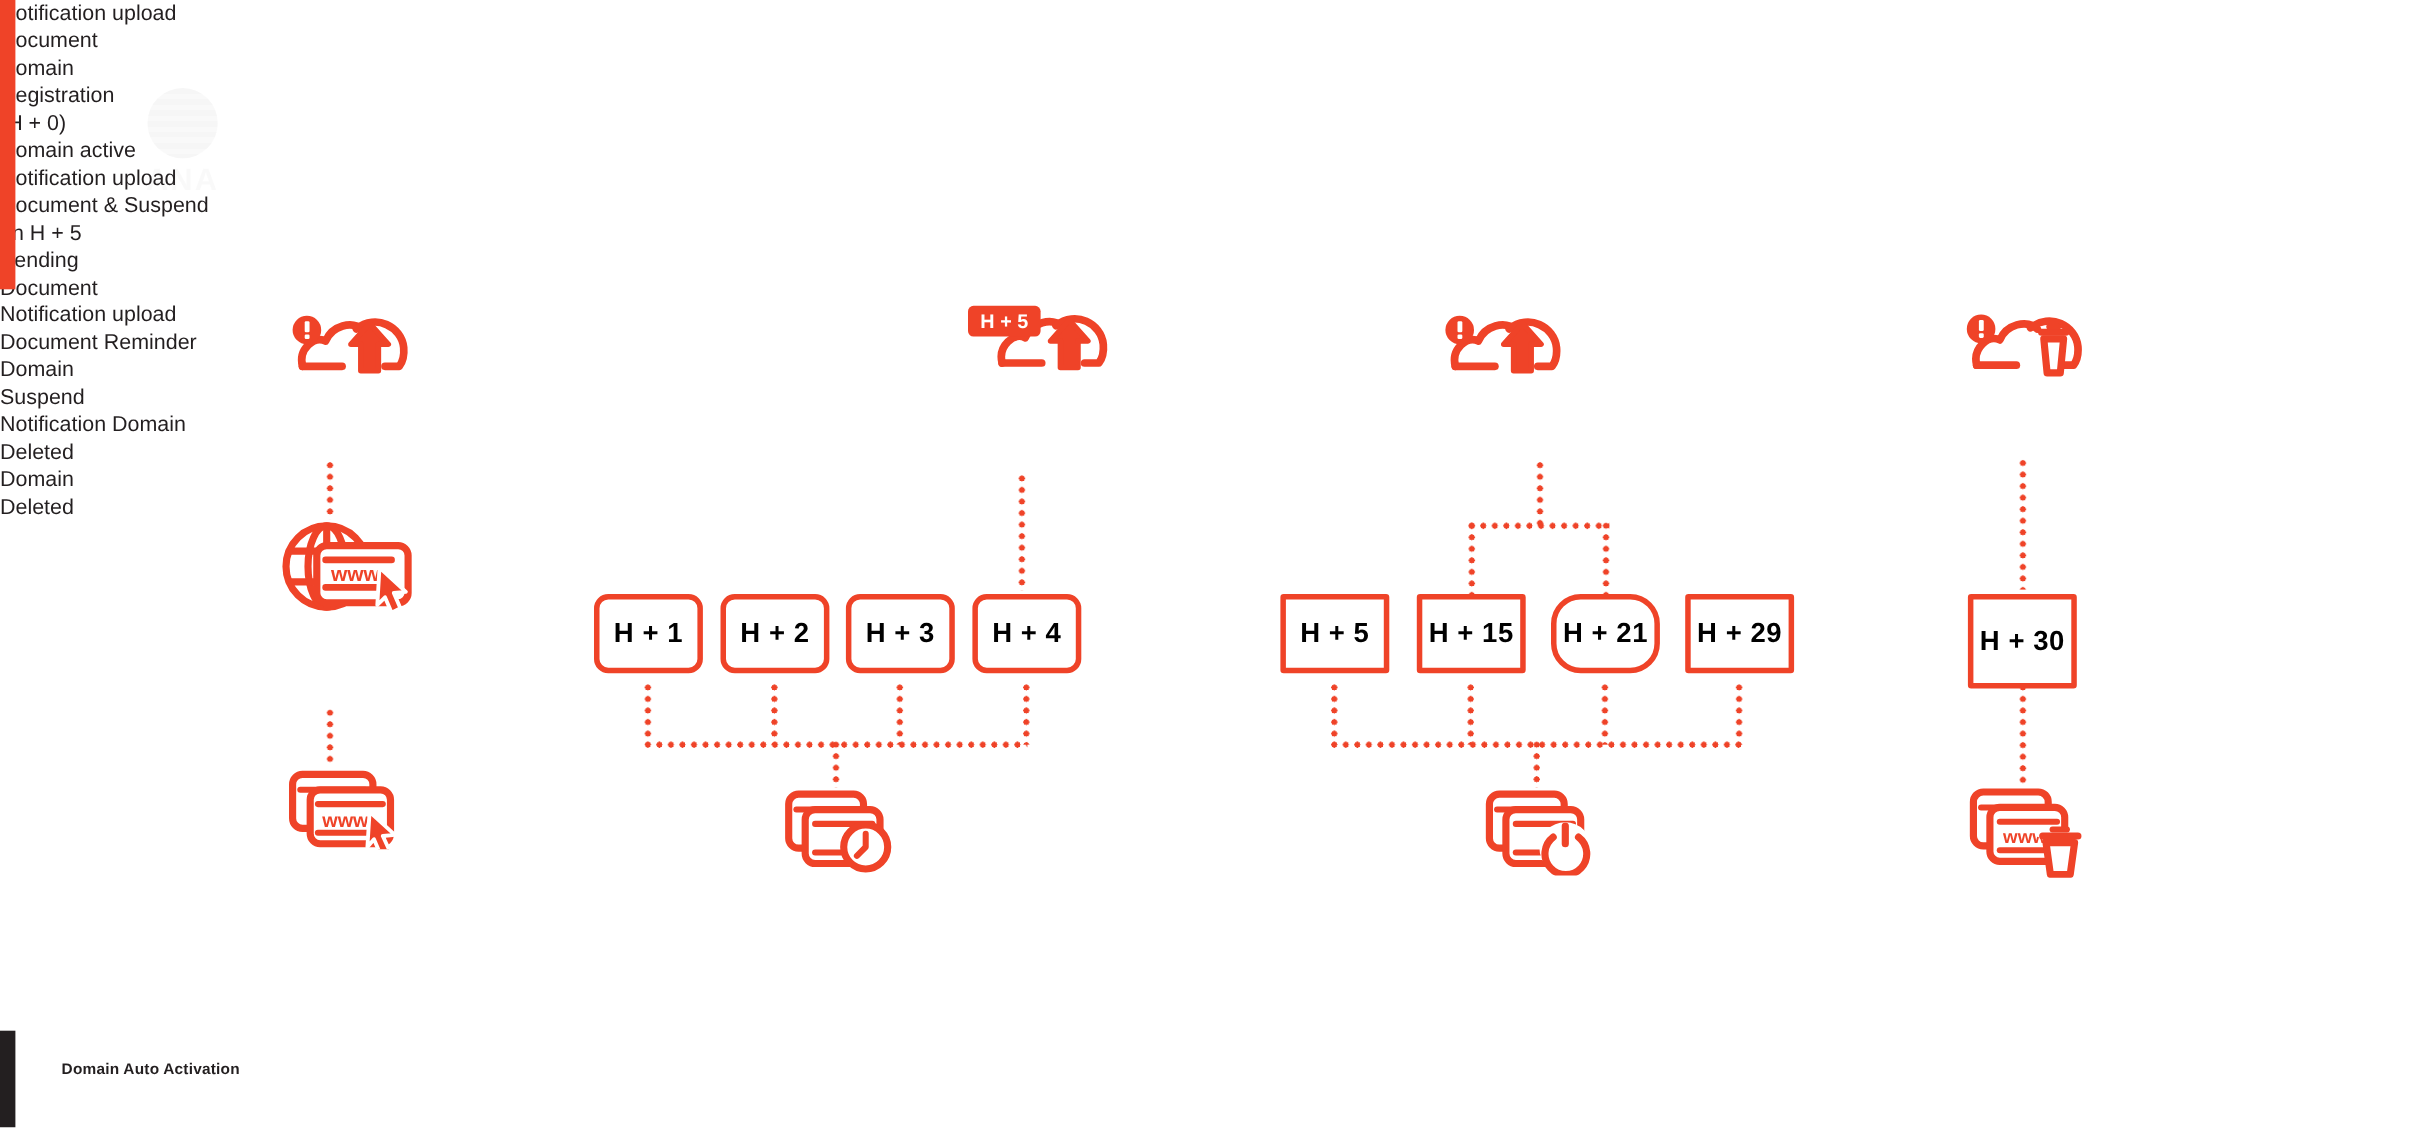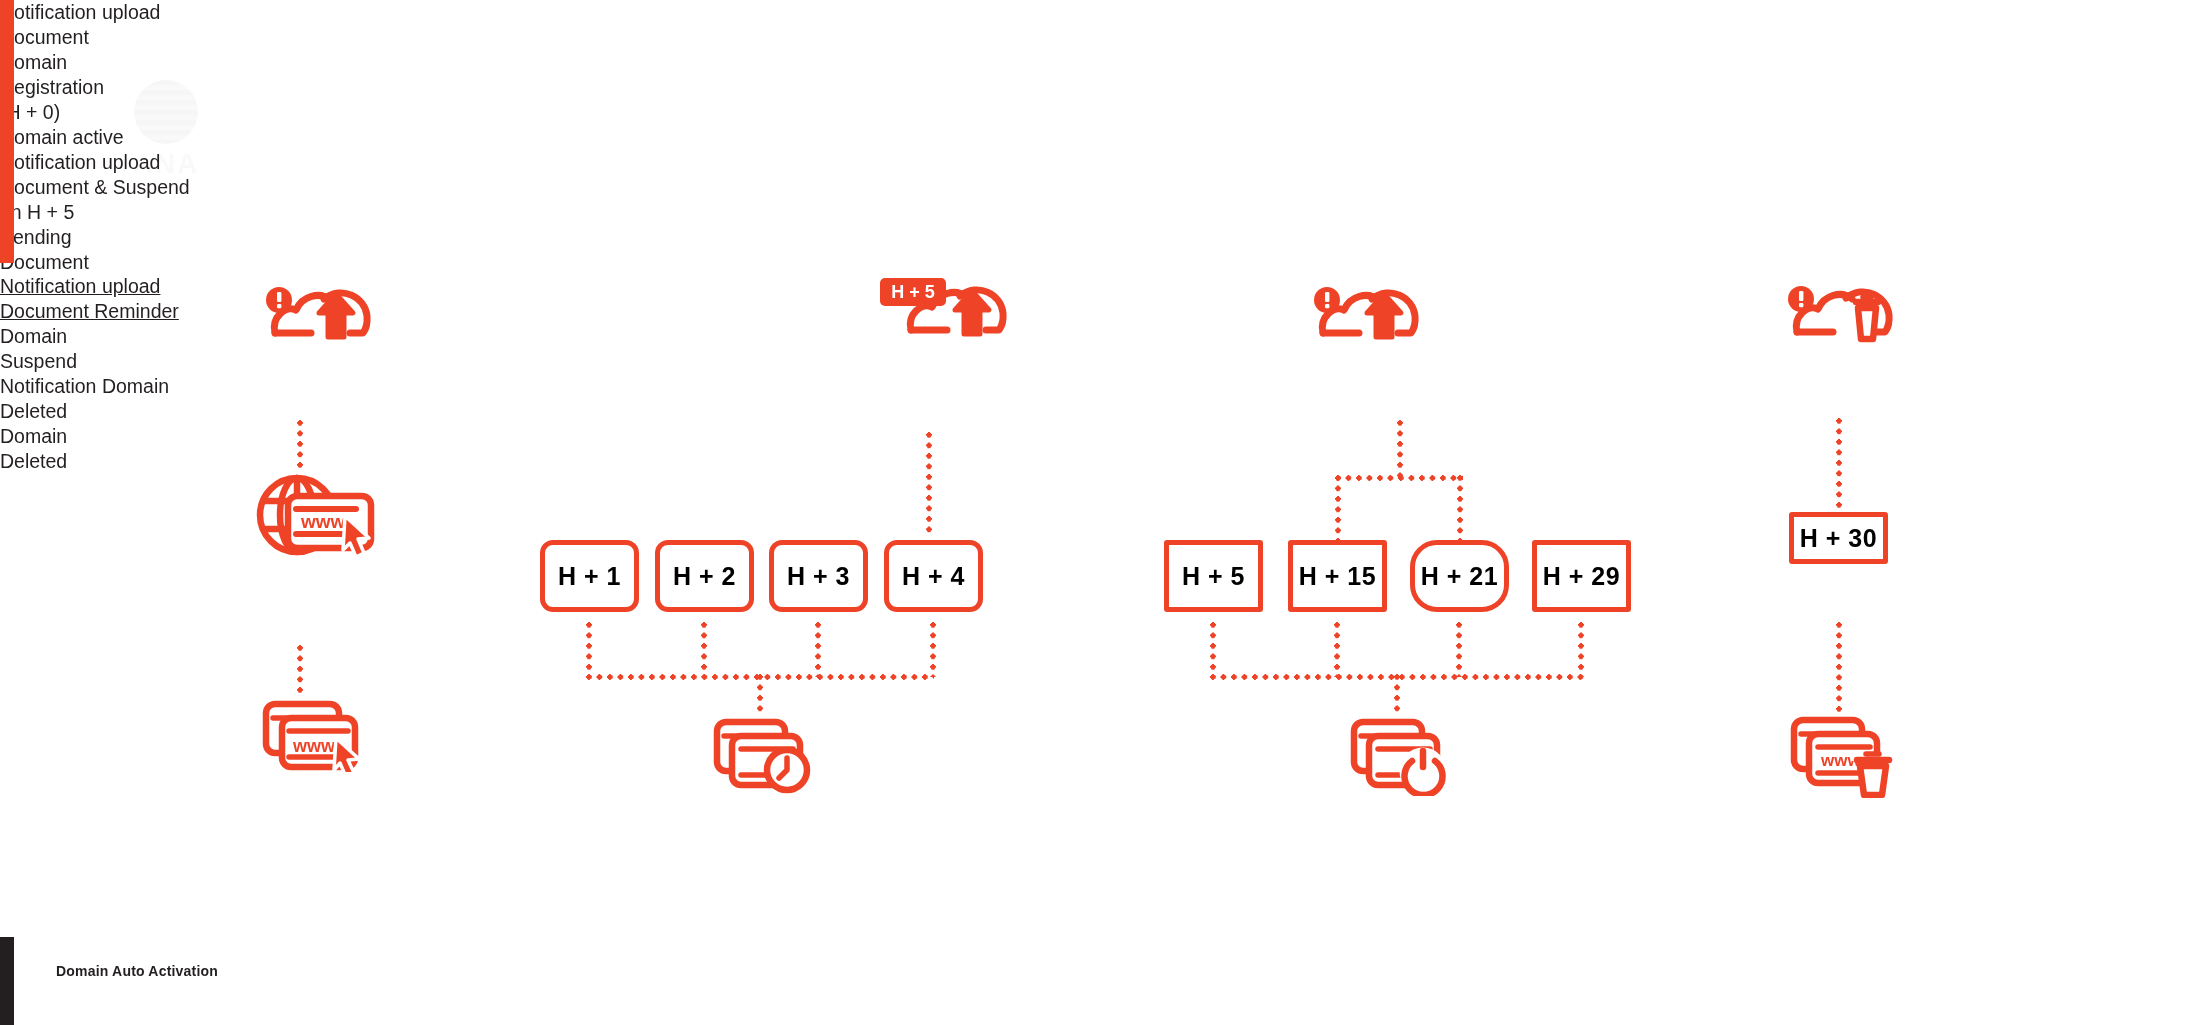--- a/index.html
+++ b/index.html
@@ -201,21 +201,21 @@
       <path d="M13 50 H49"></path>
       <path d="M13 50 C9 34 24 22 34 27 C40 13 58 8 68 17"></path>
       <path d="M62 16 C80 2 103 14 105 33 C105.6 40 104 46 101 50 H88"></path>
     </g>
     <circle cx="17" cy="17" r="13" fill="#EF4328"></circle>
     <rect x="15" y="9" width="4.4" height="10" fill="#fff" rx="1.2"></rect>
     <rect x="15" y="21" width="4.4" height="4.2" fill="#fff" rx="1.2"></rect>
     <path d="M66 54 V30 H57 L74 11 L91 30 H82 V54 Z" fill="#EF4328" stroke="#EF4328" stroke-width="5" stroke-linejoin="round"></path>
   </svg>
 </div>
-<div class="caption" style="left:1315px; top:357px; width:270px;text-decoration:underline;">Notification upload
+<div class="caption" style="left:1315px; top:357px; width:270px;">Notification upload
 Document Reminder</div>
 
 <div class="dot-v" style="left:1397px; top:420px; height:58px;"></div>
 <div class="dot-h" style="left:1335px; top:475px; width:128px;"></div>
 <div class="dot-v" style="left:1335px; top:475px; height:65px;"></div>
 <div class="dot-v" style="left:1457px; top:475px; height:65px;"></div>
 
 <div class="time-box square" style="left:1164px; top:540px; width:99px; height:72px;">
   <span>H + 5</span>
 </div>
@@ -264,21 +264,21 @@
     <path d="M72 27 H94" stroke="#EF4328" stroke-width="6.5" stroke-linecap="round"></path>
     <path d="M79 22 H87" stroke="#EF4328" stroke-width="5.5" stroke-linecap="round"></path>
     <path d="M74 33 H92 L89 64 H77 Z" fill="#fff" stroke="#EF4328" stroke-width="6.5" stroke-linejoin="round"></path>
   </svg>
 </div>
 <div class="caption" style="left:1787px; top:355px; width:250px;">Notification Domain
 Deleted</div>
 
 <div class="dot-v" style="left:1836px; top:418px; height:118px;"></div>
 
-<div class="time-box square" style="left:1789px; top:512px; width:99px; height:52px;text-align:right;">
+<div class="time-box square" style="left:1789px; top:540px; width:99px; height:86px;text-align:right;">
   <span>H + 30</span>
 </div>
 
 <div class="dot-v" style="left:1836px; top:622px; height:93px;"></div>
 
 <div class="icon-wrap" style="left:1790px; top:716px;">
   <svg width="105" height="82" viewBox="0 0 105 82">
     <rect x="4" y="4" width="68" height="49" rx="9" fill="#fff" stroke="#EF4328" stroke-width="6.5"></rect>
     <path d="M11 18 H65" stroke="#EF4328" stroke-width="5.5" stroke-linecap="round"></path>
     <rect x="19" y="18" width="68" height="49" rx="9" fill="#fff" stroke="#EF4328" stroke-width="6.5"></rect>

